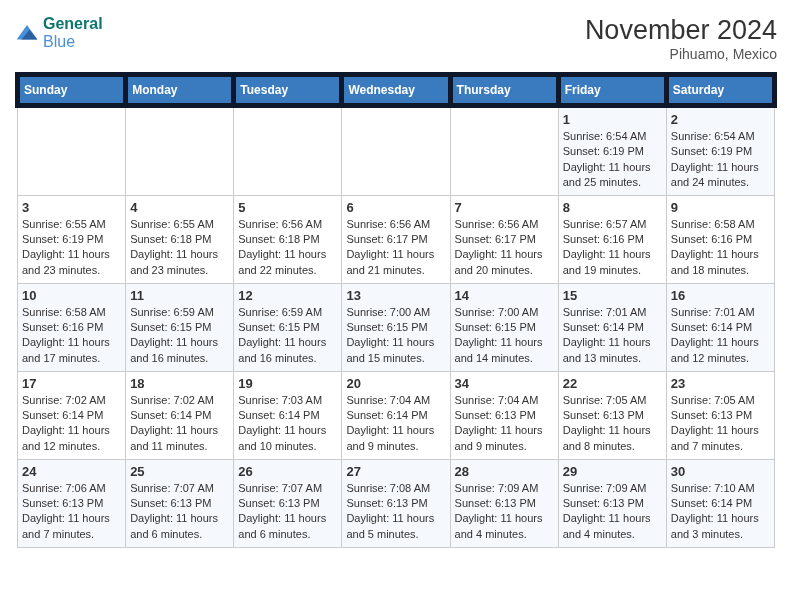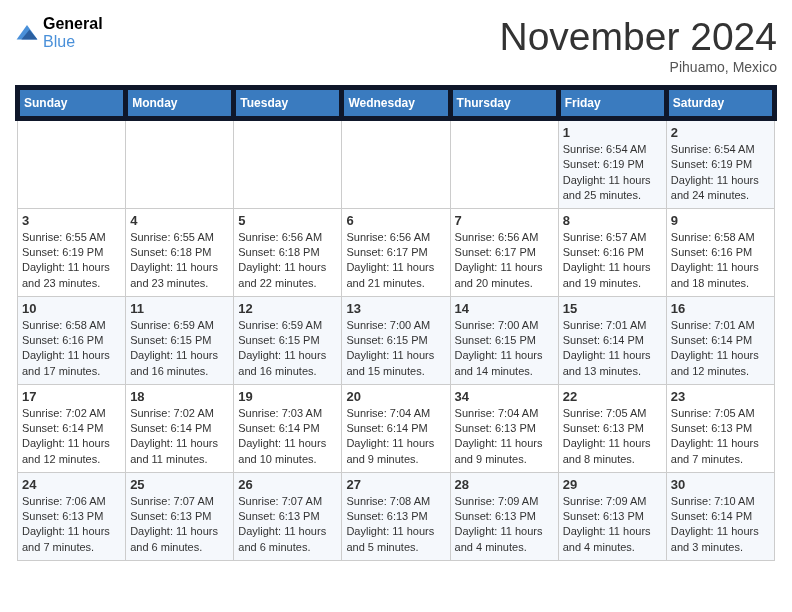--- a/index.html
+++ b/index.html
@@ -17,36 +17,36 @@
       margin-bottom: 10px;
     }
     .logo {
       display: flex;
       align-items: center;
       gap: 4px;
     }
     .logo-text-general {
       font-size: 16px;
       font-weight: bold;
-      color: #000000;
+      color: #0f766e;
     }
     .logo-text-blue {
       font-size: 16px;
       font-weight: normal;
       color: #4a90d9;
     }
     .logo-icon {
       width: 24px;
       height: 20px;
     }
     .title-block {
       text-align: right;
     }
     .month-title {
-      font-size: 39px;
+      font-size: 27px;
       color: #333;
       font-weight: normal;
     }
     .location-subtitle {
       font-size: 14px;
       color: #555;
     }
     table {
       width: 100%;
       border-collapse: collapse;

